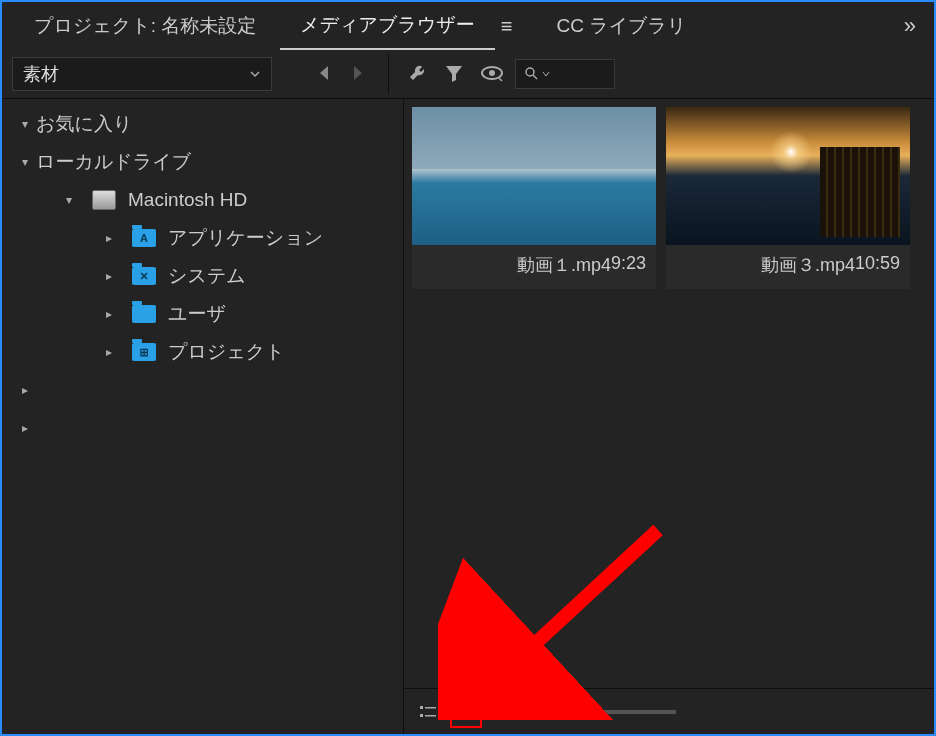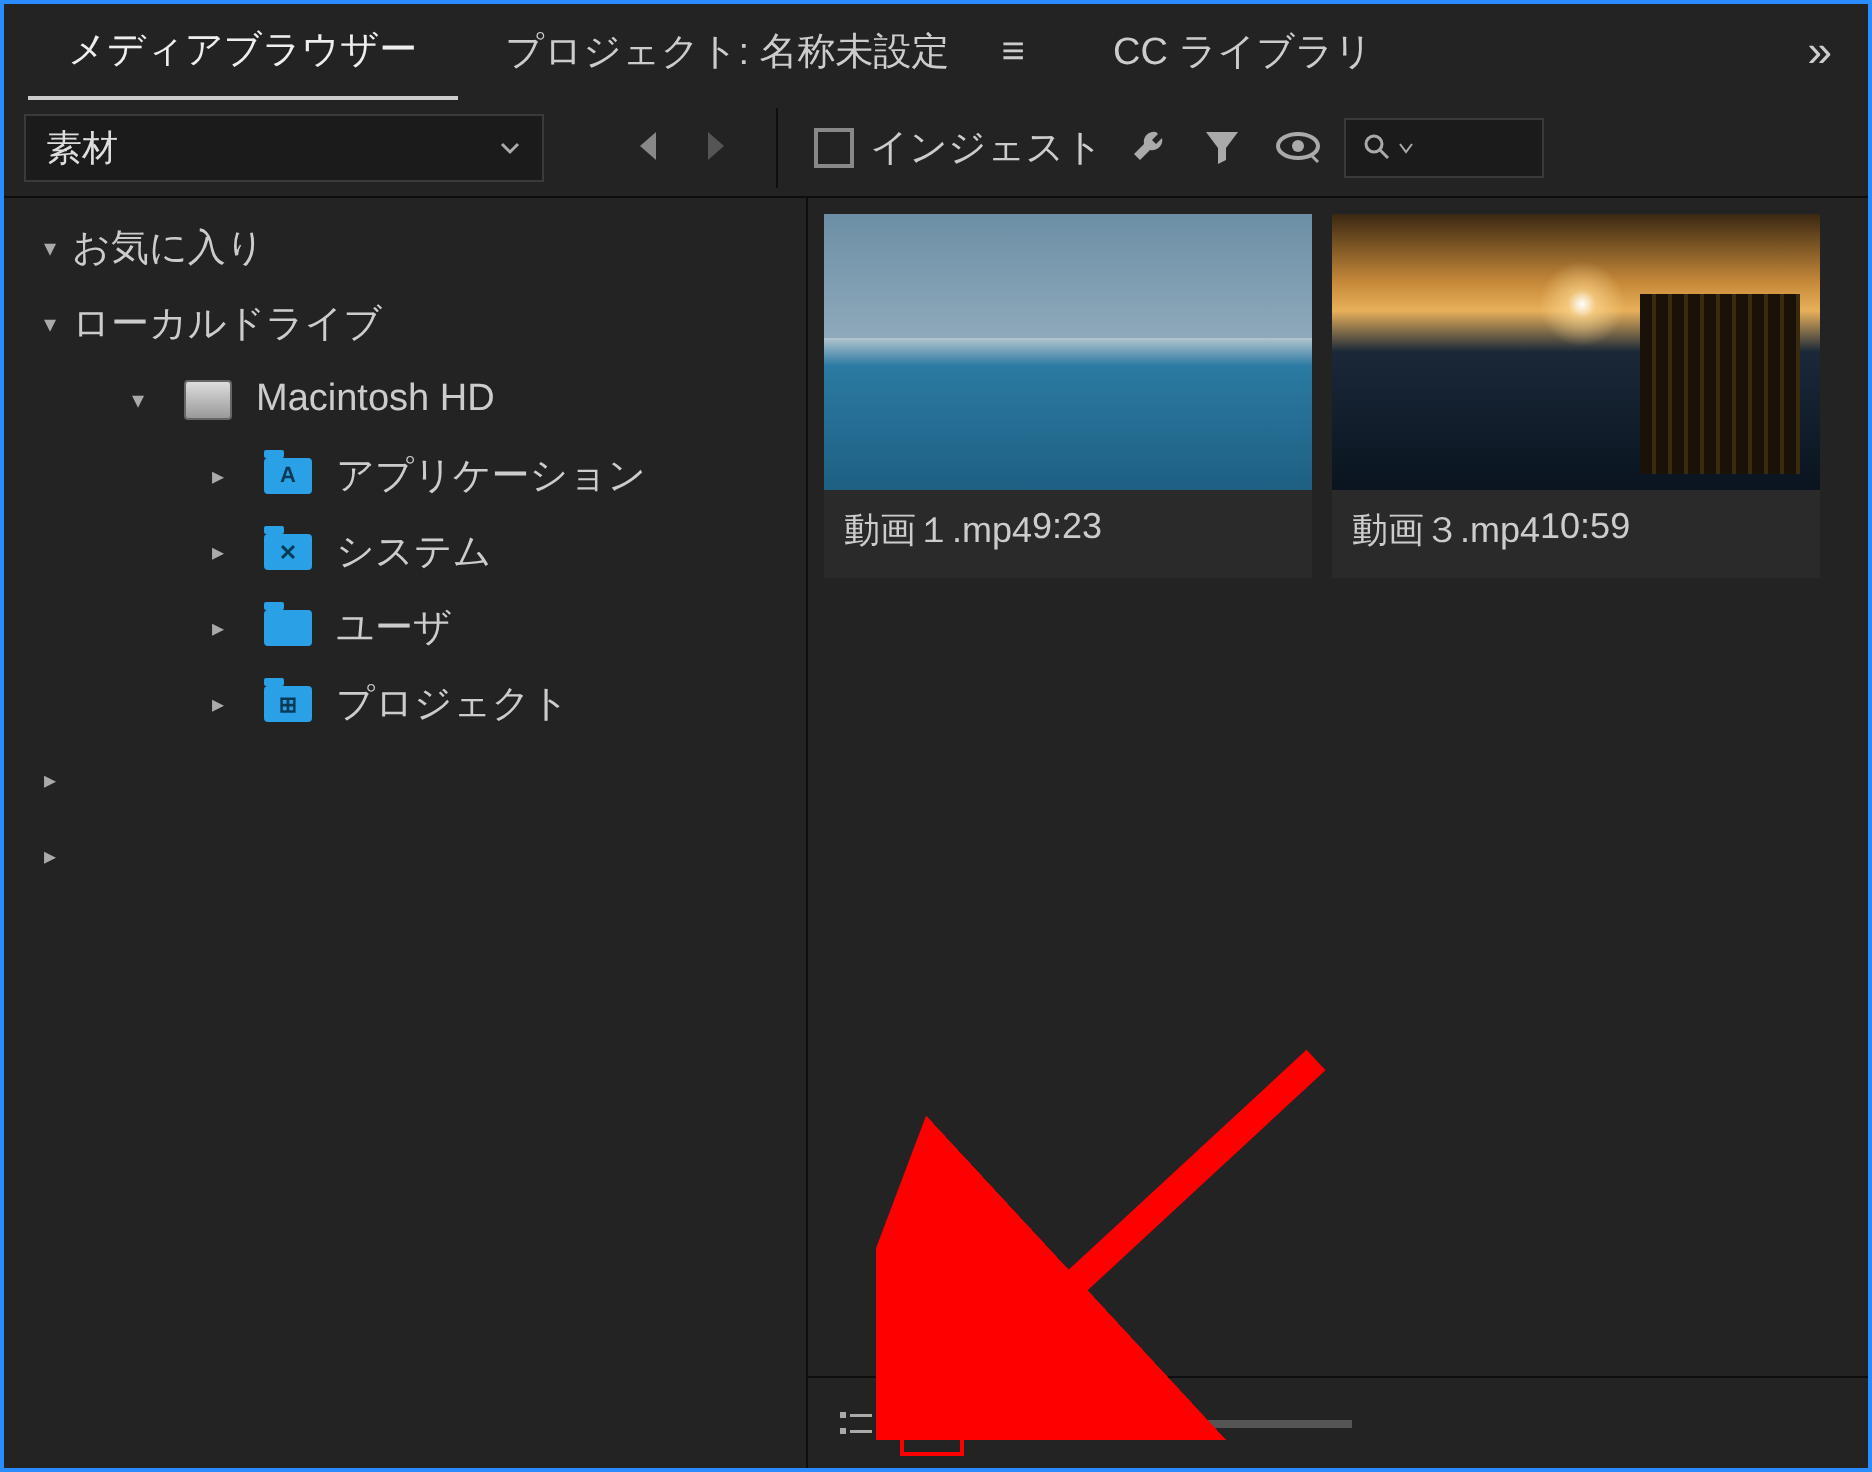--- a/index.html
+++ b/index.html
@@ -144,21 +144,21 @@
     width: 244px;
     background: #2a2a2a;
   }
   .thumb {
     width: 244px; height: 138px;
     background: #111;
     position: relative;
     overflow: hidden;
   }
   .clip-info {
-    display:flex; justify-content:flex-start;
+    display:flex; justify-content:flex-end;
     padding: 8px 10px 12px;
     font-size: 18px; color: #ccc;
   }
   
   .thumb1 { background: linear-gradient(#6c8fa5 0%, #8fa9bb 45%, #b2c3cf 45%, #2b7aa1 55%, #1e5f84 100%);}
   .thumb2 { background: #c9beae;}
   .thumb2 .dog {
     position:absolute; left:50px; top:30px; width:140px; height:100px;
     background:#fff; border-radius:50% 50% 40% 40%;
   }
@@ -199,22 +199,22 @@
     pointer-events:none;
   }
   svg { display:block; }
 </style>
 </head>
 <body>
 
 <div class="window">
 
   <div class="tabs">
+    <div class="tab">プロジェクト: 名称未設定</div>
     <div class="tab active">メディアブラウザー</div>
-    <div class="tab">プロジェクト: 名称未設定</div>
     <div class="tab-menu">≡</div>
     <div class="tab">CC ライブラリ</div>
     <div class="spacer"></div>
     <div class="overflow">»</div>
   </div>
 
   <div class="toolbar">
     <div class="dropdown">
       <span>素材</span>
       <span>
@@ -229,24 +229,20 @@
             <path d="M14 4 L6 11 L14 18 Z" fill="#888"></path>
           </svg>
       </span>
       <span class="arrow-btn">
         <svg width="22" height="22" viewBox="0 0 22 22">
             <path d="M8 4 L16 11 L8 18 Z" fill="#555"></path>
           </svg>
       </span>
     </div>
     <div class="divider-v"></div>
-    <div class="ingest">
-      <span class="checkbox"></span>
-      <span>インジェスト</span>
-    </div>
     <span class="tool-icon">
       <svg width="22" height="22" viewBox="0 0 22 22">
           <path d="M14 4a5 5 0 0 0-6 6l-5 5 3 3 5-5a5 5 0 0 0 6-6l-3 3-2-2 3-3z" fill="#aaa"></path>
         </svg>
     </span>
     <span class="tool-icon">
       <svg width="22" height="22" viewBox="0 0 22 22">
           <path d="M3 4 H19 L13 12 V18 L9 20 V12 Z" fill="#aaa"></path>
         </svg>
     </span>

